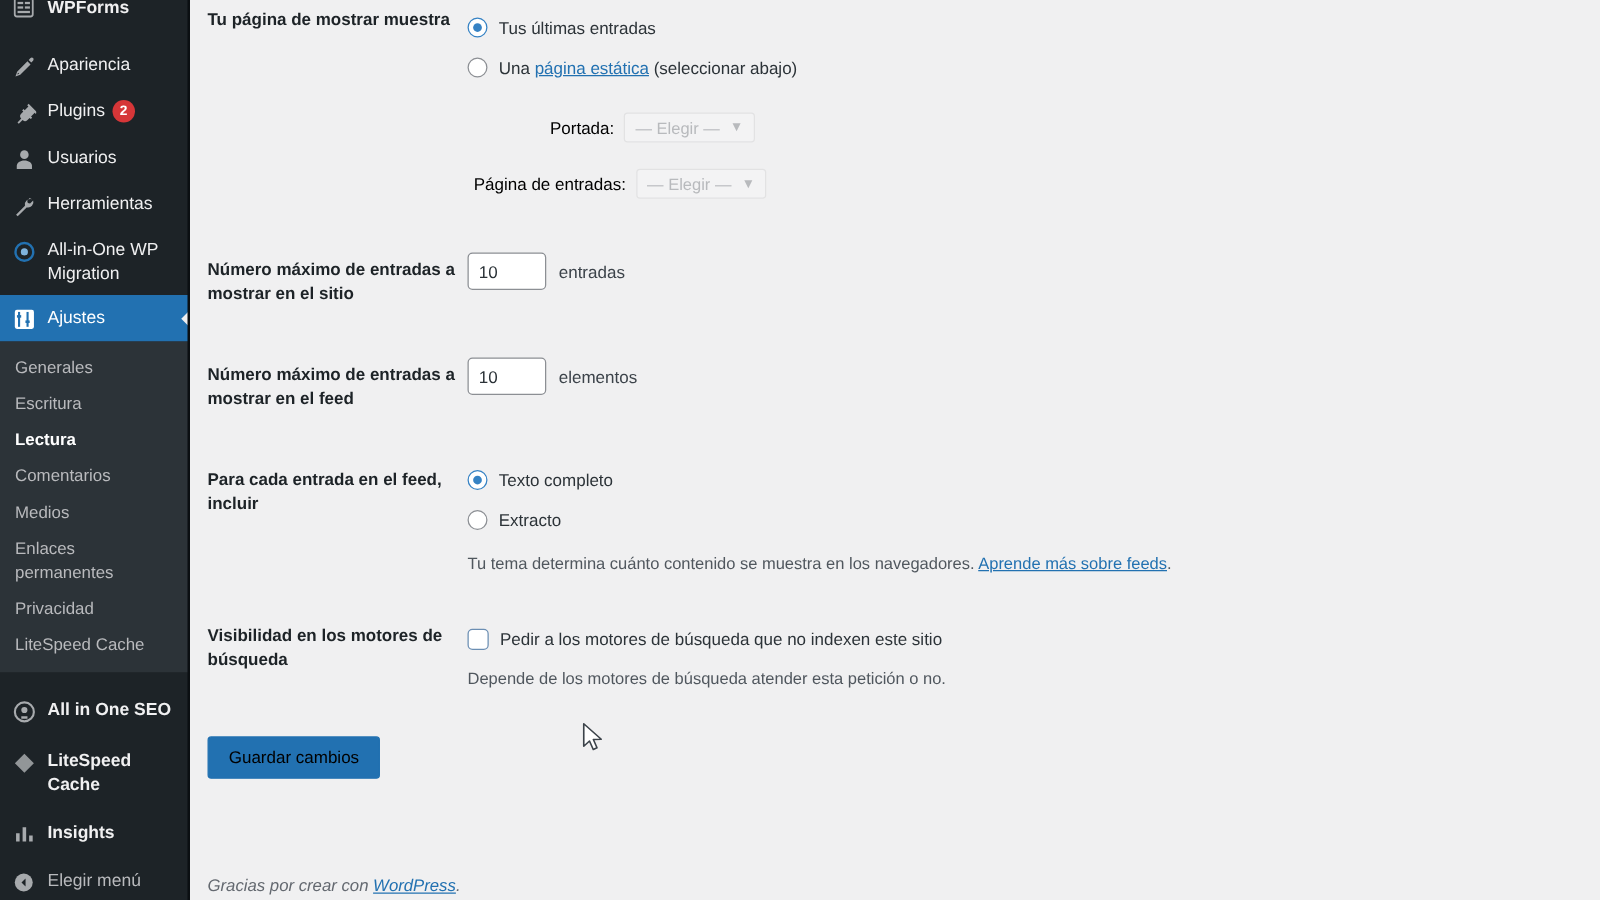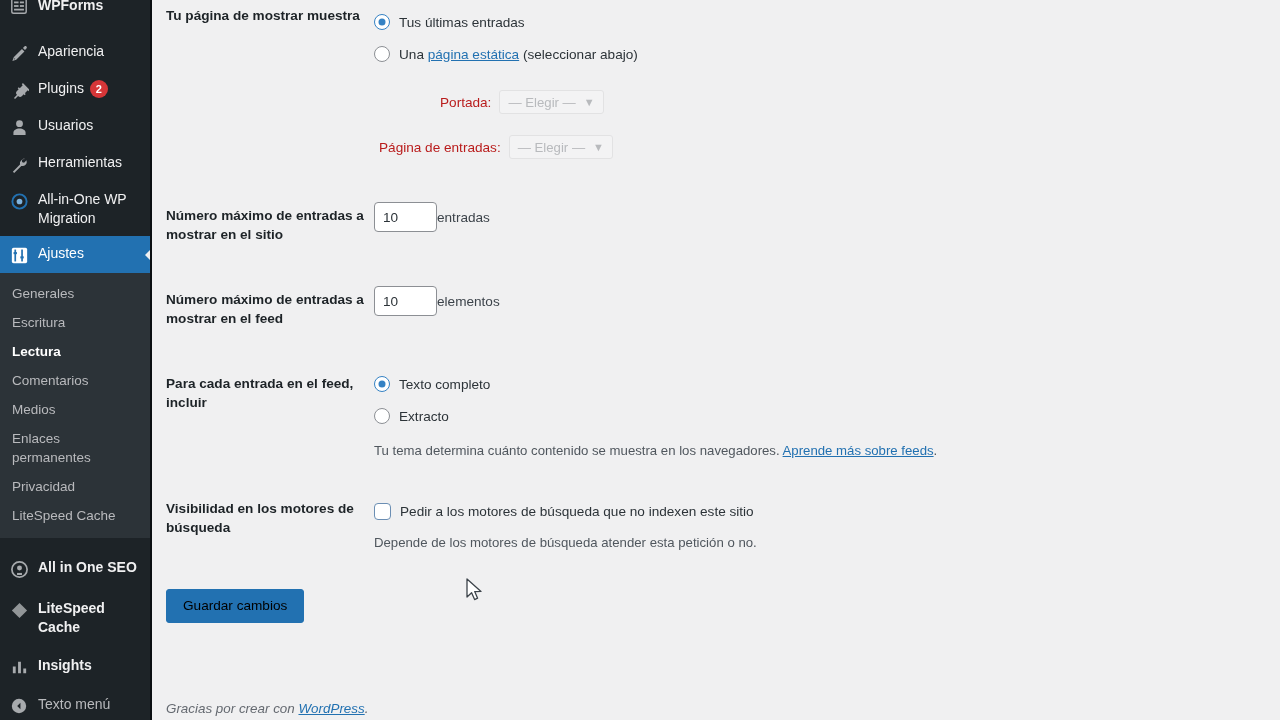--- a/index.html
+++ b/index.html
@@ -117,35 +117,35 @@
   .radio.checked::after {
     content:""; position:absolute; left:50%; top:50%;
     width:7px; height:7px; border-radius:50%;
     background:#3582c4; transform: translate(-50%,-50%);
   }
   .radio-text { color: #2c3338; font-size: 13.6px; }
 
   a.lnk { color:#2271b1; text-decoration: underline; }
 
   .sel-row { display:flex; align-items:center; gap:8px; margin-top: 12px; }
-  .sel-label { color:#b91c1c; font-size:13.6px; }
+  .sel-label { color:#000000; font-size:13.6px; }
   .select {
     display:flex; align-items:center; justify-content:space-between;
     gap: 8px;
     min-width: 103px; height: 24px;
     padding: 0 8px;
     background: #f3f3f4;
     border: 1px solid #e2e2e3;
     border-radius: 3px;
     color: #b8babd;
     font-size: 13.2px;
   }
   .select .chev { color:#b8babd; font-size:11px; line-height:1; }
 
-  .num-row { display:flex; align-items:center; }
+  .num-row { display:flex; align-items:center; gap:10px; }
   .num-input {
     width: 63px; height: 30px;
     border: 1px solid #8c8f94;
     border-radius: 4px;
     background: #fff;
     padding: 0 8px;
     color: #2c3338;
     font-size: 13.6px;
     font-family: "Liberation Sans", sans-serif;
   }
@@ -309,21 +309,21 @@
       <span class="mlabel" style="font-weight:600;">Insights</span>
     </div>
 
     <div class="menu-item" style="padding-top:9px;">
       <span class="ico">
         <svg width="18" height="18" viewBox="0 0 20 20" fill="currentColor">
             <circle cx="10" cy="10" r="8"></circle>
             <path d="M11.6 6.4L8 10l3.6 3.6z" fill="#1d2327"></path>
           </svg>
       </span>
-      <span class="mlabel" style="color:#b9babd;">Texto menú</span>
+      <span class="mlabel" style="color:#b9babd;">Elegir menú</span>
     </div>
 
     <div class="edge"></div>
   </div>
 
   <div id="content">
     <div class="form-table">
 
       <div class="frow" style="padding-top:6px;">
         <div class="fth">Tu página de mostrar muestra</div>

